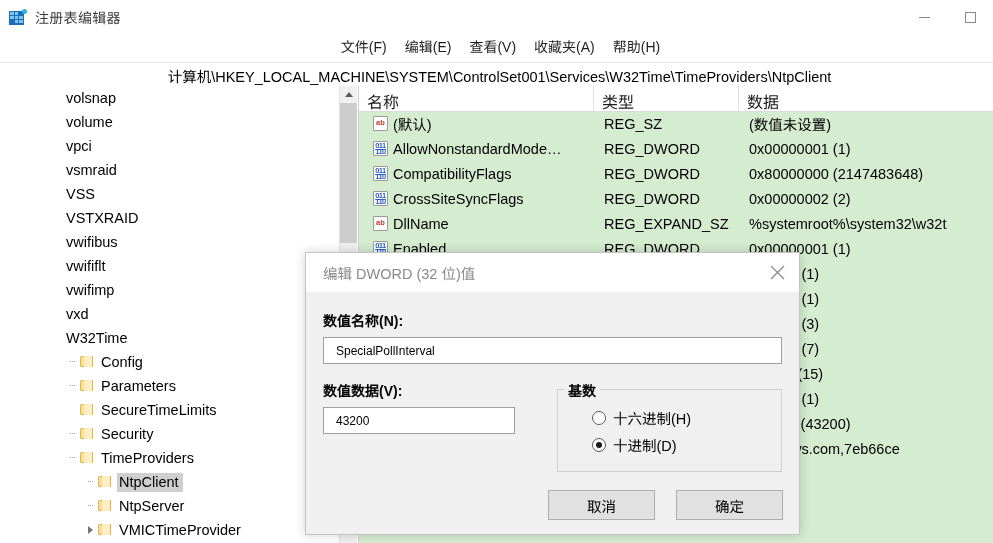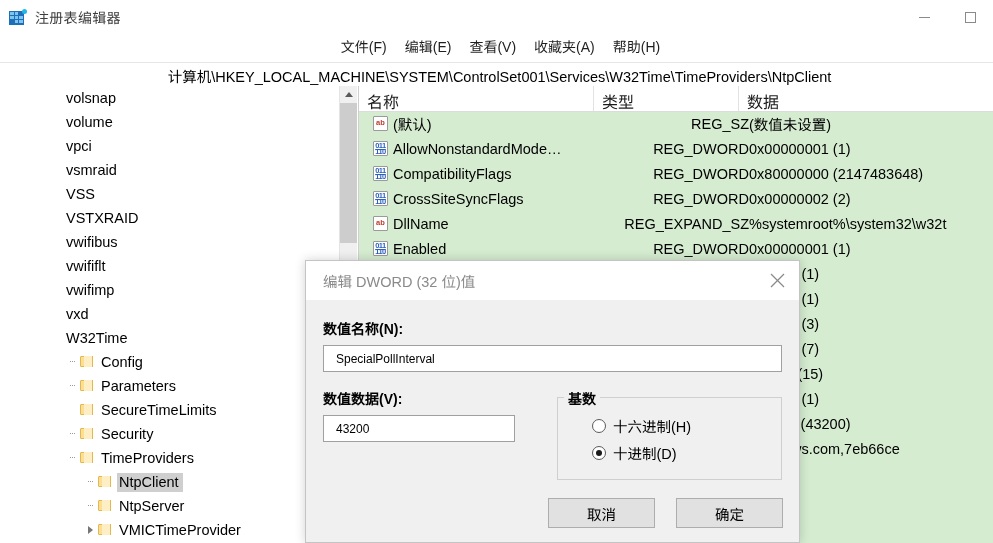--- a/index.html
+++ b/index.html
@@ -288,21 +288,21 @@
     padding-left: 10px;
   }
   .cell-name {
     width: 235px;
     display: flex;
     align-items: center;
     overflow: hidden;
     box-sizing: border-box;
     padding-left: 4px;
   }
-  .cell-type { width: 145px; box-sizing: border-box; overflow: hidden; text-align: right; }
+  .cell-type { width: 145px; box-sizing: border-box; overflow: hidden; }
   .cell-data { flex: 1; box-sizing: border-box; overflow: hidden; }
 
   .val-icon {
     width: 15px;
     height: 15px;
     flex: none;
     margin-right: 5px;
     background: #ffffff;
     border: 1px solid #9a9a9a;
     border-radius: 1px;
@@ -324,21 +324,21 @@
     padding-top: 1px;
     letter-spacing: -0.5px;
     text-decoration: underline;
   }
   .val-icon .l1, .val-icon .l2 { display: block; }
 
   
   .dialog {
     position: absolute;
     left: 305px;
-    top: 260px;
+    top: 252px;
     width: 495px;
     height: 283px;
     background: #f0f0f0;
     border: 1px solid #c4c4c4;
     box-shadow: 0 0 10px rgba(0,0,0,0.18);
     box-sizing: border-box;
     z-index: 10;
   }
   .dlg-title {
     height: 39px;

